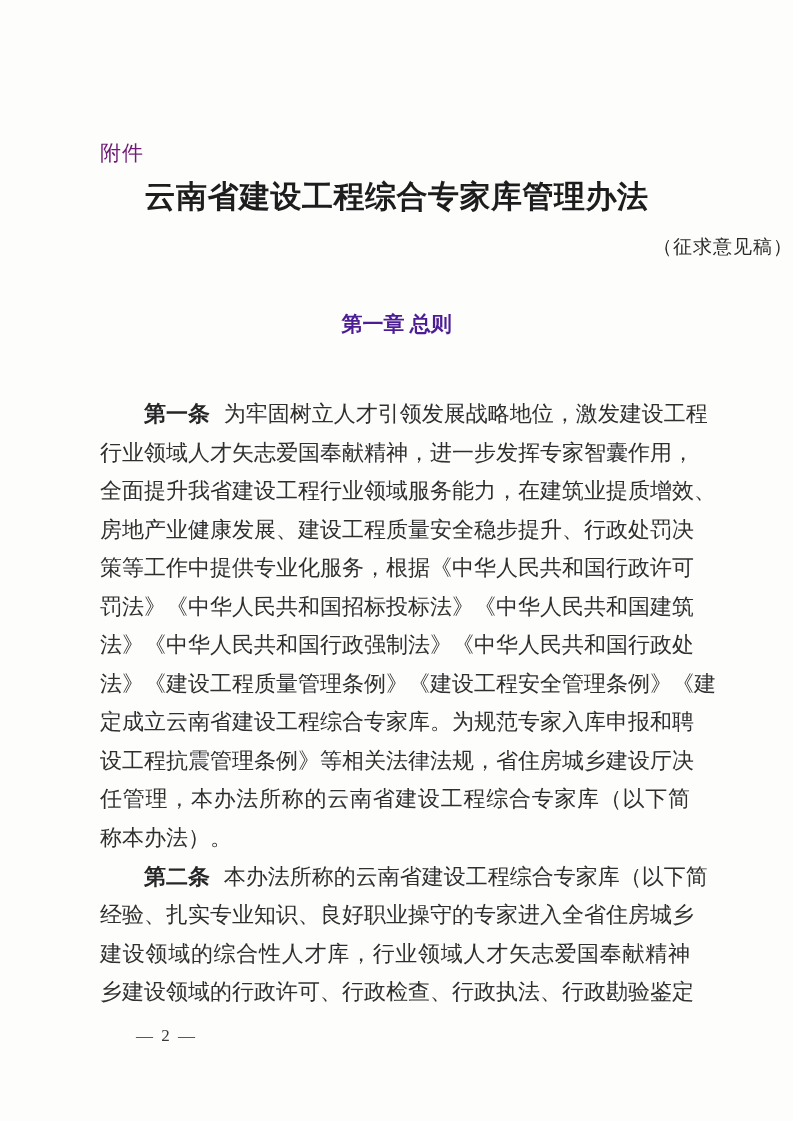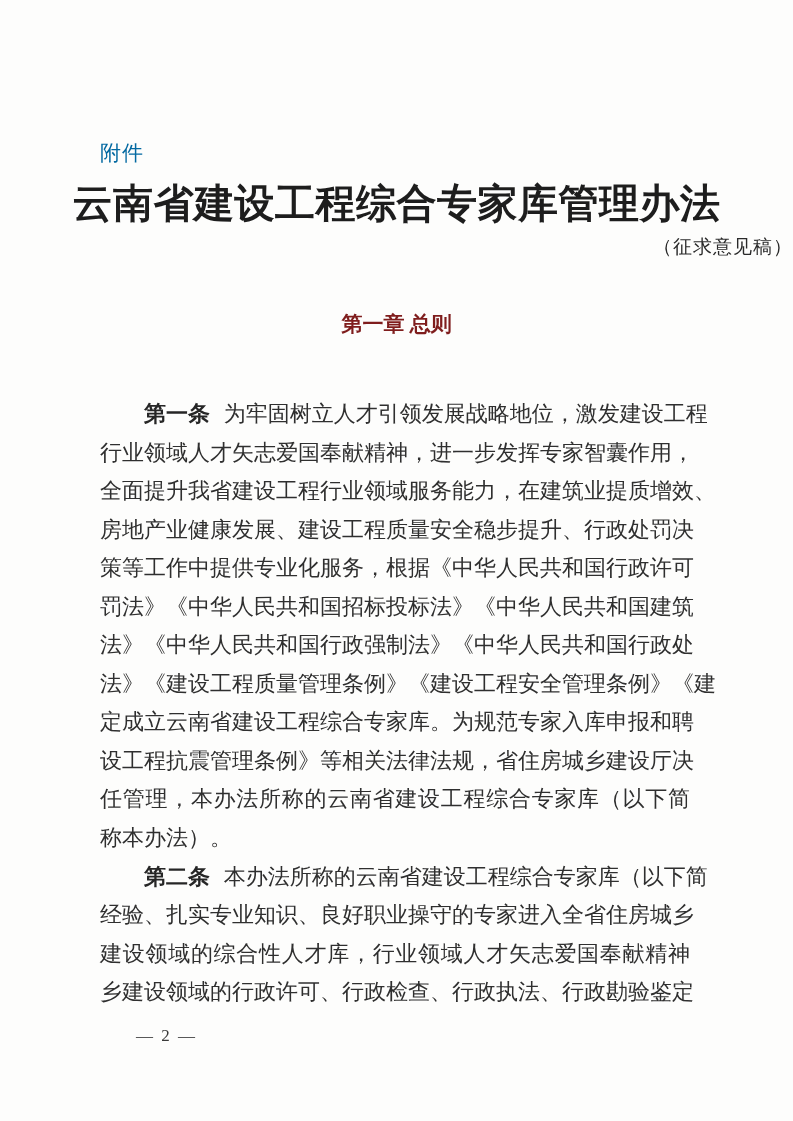--- a/index.html
+++ b/index.html
@@ -16,30 +16,30 @@
     color: #2f2f2f;
     font-family: "Liberation Serif", "DejaVu Serif", serif;
     overflow: hidden;
   }
   .attachment {
     position: absolute;
     left: 100px;
     top: 139px;
     font-size: 21px;
     letter-spacing: 1px;
-    color: #0369a1;
+    color: #701a75;
   }
   .doc-title {
     position: absolute;
     top: 176px;
     left: 0;
     width: 100%;
     margin: 0;
     text-align: center;
-    font-size: 40px;
+    font-size: 31px;
     font-weight: bold;
     letter-spacing: 0.5px;
     color: #1d1d1d;
   }
   .doc-subtitle {
     position: absolute;
     top: 234px;
     left: 0;
     width: 100%;
     text-align: right;
@@ -49,21 +49,21 @@
   }
   .chapter {
     position: absolute;
     top: 310px;
     left: 0;
     width: 100%;
     margin: 0;
     text-align: center;
     font-size: 21px;
     font-weight: bold;
-    color: #7f1d1d;
+    color: #4c1d95;
   }
   .body-text {
     position: absolute;
     top: 347px;
     left: 100px;
     width: 590px;
     margin-top: 48px;
   }
   .line {
     font-size: 22px;

